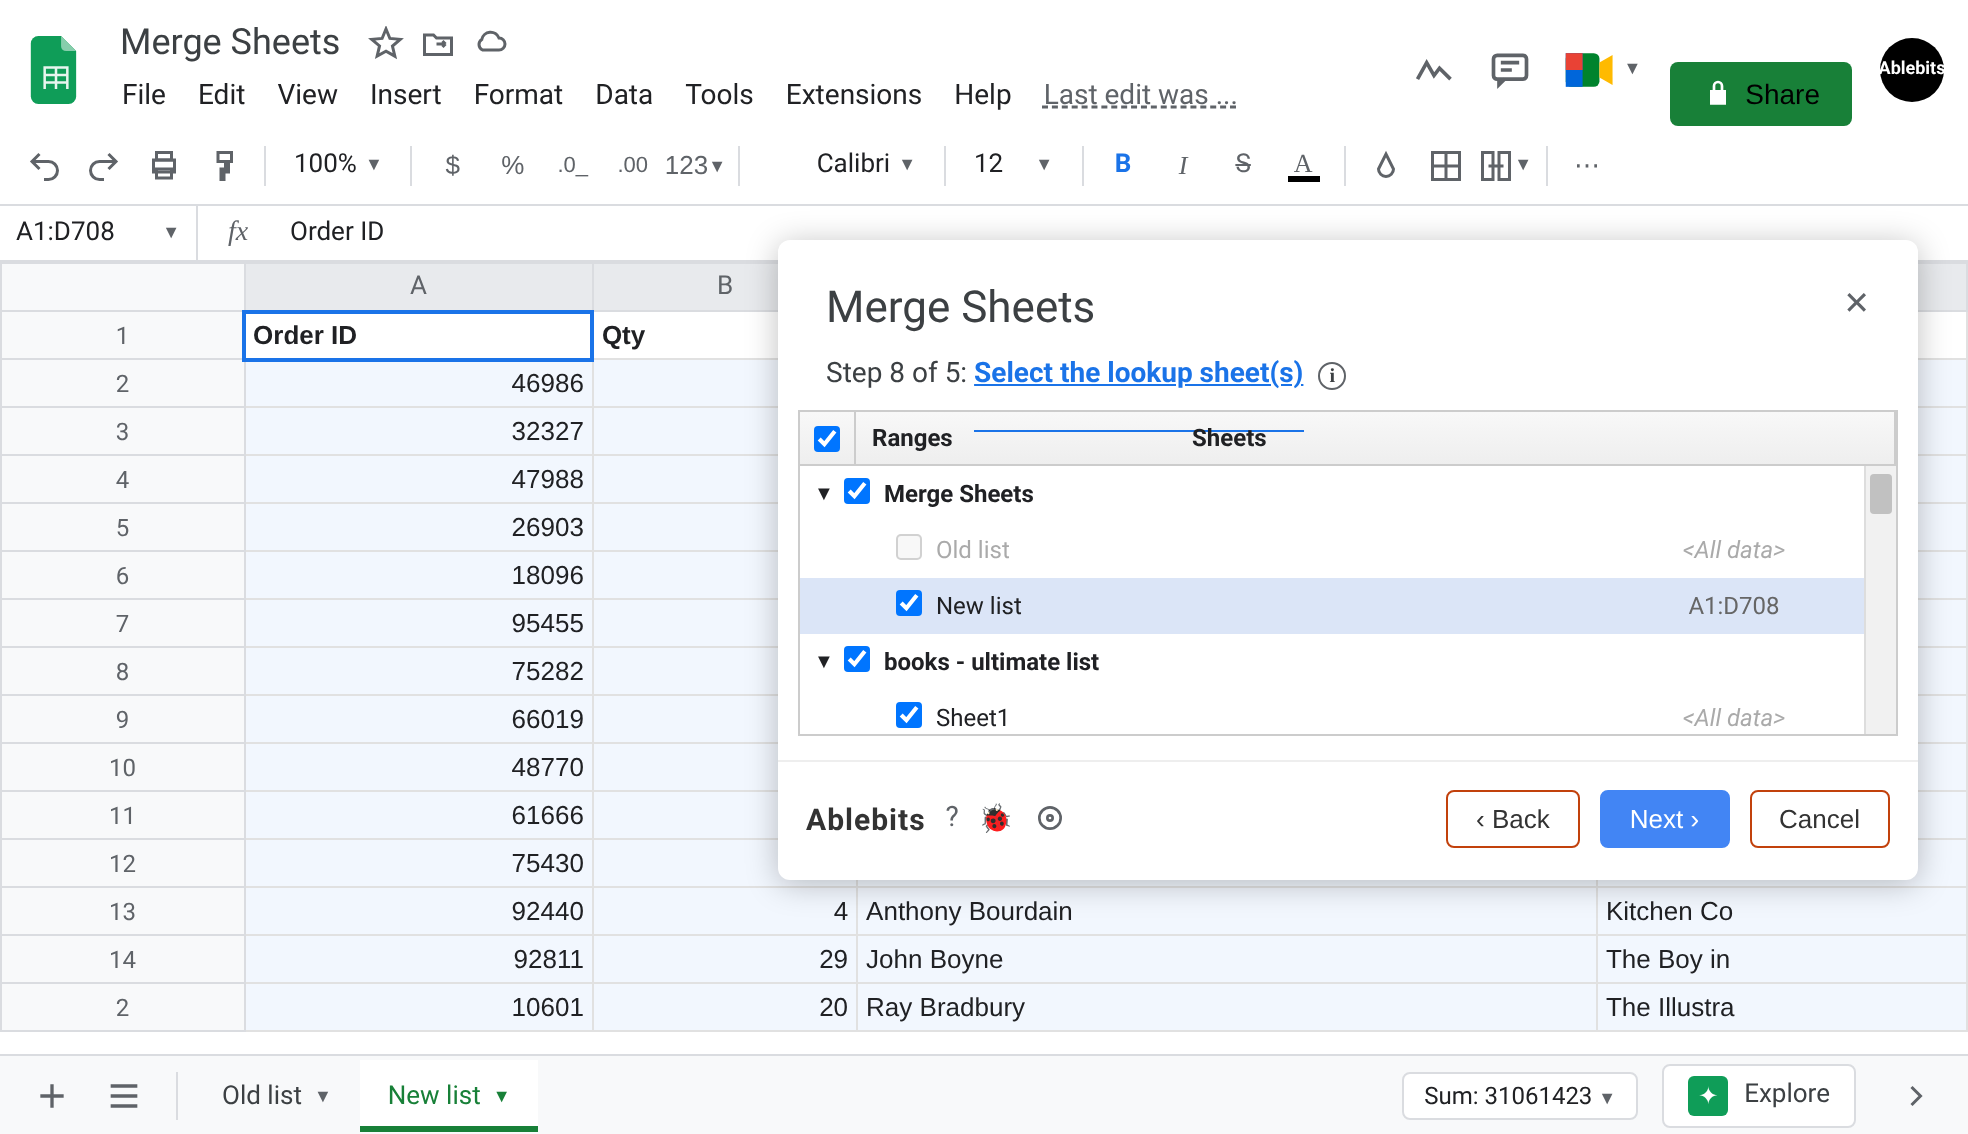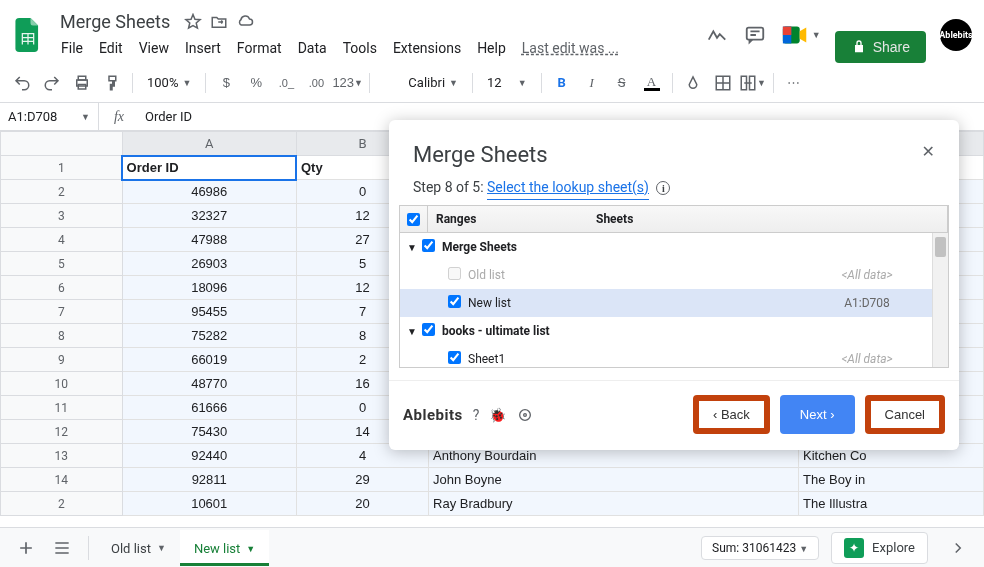--- a/index.html
+++ b/index.html
@@ -12,21 +12,21 @@
 .doc-title-area { flex: 1; }
 .doc-title-row { display: flex; align-items: center; gap: 8px; }
 .doc-title { font-size: 18px; color: #3c4043; padding: 2px 6px; }
 .title-icon { color: #5f6368; width: 18px; height: 18px; display: flex; align-items: center; justify-content: center; }
 .menubar { display: flex; gap: 2px; margin-top: 2px; }
 .menubar-item { padding: 4px 7px; font-size: 14px; color: #202124; cursor: pointer; }
 .last-edit { color: #5f6368; font-size: 14px; text-decoration: underline; text-decoration-style: dashed; padding: 4px 7px; }
 .header-right { display: flex; align-items: center; gap: 14px; }
 .hr-icon { width: 24px; height: 24px; display: flex; align-items: center; justify-content: center; color: #5f6368; }
 .meet-icon { width: 40px; height: 40px; border-radius: 50%; display: flex; align-items: center; justify-content: center; position: relative; }
-.share-btn { background: #188038; color: #e5e5e5; border: none; border-radius: 4px; padding: 8px 16px; font-size: 14px; font-weight: 500; display: flex; align-items: center; gap: 6px; cursor: pointer; margin-top: 25px; }
+.share-btn { background: #188038; color: #000000; border: none; border-radius: 4px; padding: 8px 16px; font-size: 14px; font-weight: 500; display: flex; align-items: center; gap: 6px; cursor: pointer; margin-top: 25px; }
 .avatar { width: 32px; height: 32px; border-radius: 50%; background: #000; color: #fff; display: flex; align-items: center; justify-content: center; font-size: 9px; font-weight: bold; }
 
 
 .toolbar { display: flex; align-items: center; padding: 4px 8px; gap: 2px; border-bottom: 1px solid #dadce0; height: 40px; }
 .tb-btn { min-width: 28px; height: 28px; display: flex; align-items: center; justify-content: center; color: #5f6368; cursor: pointer; border-radius: 2px; }
 .tb-sep { width: 1px; height: 20px; background: #dadce0; margin: 0 4px; }
 .tb-zoom { padding: 0 8px; display: flex; align-items: center; gap: 4px; }
 .tb-font { padding: 0 8px; display: flex; align-items: center; gap: 4px; min-width: 90px; justify-content: flex-end; }
 .tb-fontsize { padding: 0 8px; display: flex; align-items: center; gap: 4px; }
 .tb-bold { font-weight: bold; color: #1a73e8 !important; }
@@ -39,36 +39,36 @@
 .formula-content { padding: 0 6px; color: #202124; font-size: 13px; }
 
 
 .grid-wrap { position: relative; height: 398px; overflow: hidden; }
 .grid { border-collapse: collapse; width: 100%; }
 .grid th, .grid td { border: 1px solid #e1e1e1; height: 24px; font-size: 13px; }
 .grid .corner { width: 46px; background: #f8f9fa; border: 1px solid #dadce0; }
 .grid .colh { background: #f8f9fa; text-align: center; color: #5f6368; font-weight: normal; border: 1px solid #dadce0; position: relative; }
 .grid .rowh { width: 46px; background: #f8f9fa; text-align: center; color: #5f6368; font-weight: normal; border: 1px solid #dadce0; font-size: 12px; }
 .grid td { padding: 0 4px; font-family: Arial; }
-.grid td.num { text-align: center; }
+.grid td.num { text-align: right; }
 .grid td.txt { text-align: left; }
 .grid .hdr-row td { font-weight: bold; background: #fff; }
 .col-a { width: 66px; } .col-b { width: 50px; } .col-c { width: 140px; } .col-d { width: 70px; }
 .selected-header-row { background: #e8eaed !important; }
 .active-cell { outline: 2px solid #1a73e8; outline-offset: -1px; position: relative; }
 .col-selected { background: rgba(26,115,232,0.06); }
 
 
 .dialog { position: absolute; left: 389px; top: 120px; width: 570px; background: #fff; border-radius: 6px; box-shadow: 0 2px 16px rgba(0,0,0,0.25); overflow: hidden; }
 .dialog-header { padding: 22px 24px 12px 24px; display: flex; justify-content: space-between; align-items: start; }
 .dialog-title { font-size: 22px; color: #3c4043; font-weight: 400; }
 .dialog-close { color: #5f6368; cursor: pointer; font-size: 16px; }
 .dialog-step { padding: 0 24px 10px 24px; font-size: 14px; color: #3c4043; }
 .dialog-step a { color: #1a73e8; }
-.step-link { border-bottom: 1px solid #1a73e8; padding-bottom: 4px; }
+.step-link { border-bottom: 1px solid #1a73e8; padding-bottom: 20px; font-weight: bold; }
 .dialog-tabs { display: flex; border: 1px solid #ccc; background: linear-gradient(#f8f8f8,#eee); margin: 0 10px; }
 .dialog-tab-cb { width: 28px; display: flex; align-items: center; justify-content: center; padding: 6px; border-right: 1px solid #ccc; }
 .dialog-tab-h { flex: 1; padding: 6px 8px; font-weight: bold; font-size: 12px; border-right: 1px solid #ccc; }
 .dialog-tab-h.last { flex: 0 0 160px; border-right: none; }
 .tree { margin: 0 10px; border: 1px solid #ccc; border-top: none; position: relative; height: 135px; overflow: hidden; }
 .tree-row { display: flex; align-items: center; padding: 4px 6px; font-size: 12px; min-height: 28px; }
 .tree-row.group { font-weight: bold; }
 .tree-row.child { padding-left: 44px; }
 .tree-row .caret { width: 12px; text-align: center; font-size: 10px; }
 .tree-row .cb { width: 20px; text-align: center; }
@@ -80,21 +80,21 @@
 .tree-row.selected { background: #dbe5f7; }
 .tree-scroll { position: absolute; right: 0; top: 0; bottom: 0; width: 16px; background: #f1f1f1; border-left: 1px solid #ddd; }
 .tree-scroll .thumb { position: absolute; left: 2px; right: 2px; top: 4px; height: 20px; background: #c1c1c1; border-radius: 2px; }
 .dialog-actions { display: flex; gap: 10px; padding: 12px 14px 0 14px; }
 .dlg-btn { border: 1px solid #ccc; background: linear-gradient(#fafafa,#eee); padding: 6px 12px; font-size: 12px; border-radius: 3px; cursor: pointer; color: #333; }
 .dialog-footer { display: flex; align-items: center; padding: 14px 14px 16px 14px; border-top: 1px solid #eee; margin-top: 12px; gap: 10px; }
 .brand { font-weight: bold; font-size: 15px; letter-spacing: 0.5px; flex: 0 0 auto; color: #333; }
 .footer-icons { display: flex; gap: 10px; color: #5f6368; }
 .footer-icons span { cursor: pointer; font-size: 14px; }
 .footer-spacer { flex: 1; }
-.nav-btn { border: 6px solid #c2410c; background: #fff; padding: 6px 14px; font-size: 13px; border-radius: 4px; cursor: pointer; color: #333; }
+.nav-btn { border: 1px solid #c2410c; background: #fff; padding: 6px 14px; font-size: 13px; border-radius: 4px; cursor: pointer; color: #333; }
 .nav-btn.primary { background: #4285f4; color: #fff; border-color: #4285f4; }
 
 
 .sheet-bar { position: absolute; bottom: 0; left: 0; right: 0; height: 40px; background: #f8f9fa; border-top: 1px solid #dadce0; display: flex; align-items: center; padding: 0 8px; }
 .sheet-btn { width: 36px; height: 36px; display: flex; align-items: center; justify-content: center; color: #5f6368; cursor: pointer; }
 .sheet-tab { padding: 0 14px; height: 36px; display: flex; align-items: center; gap: 6px; border-top: 1px solid transparent; cursor: pointer; font-size: 13px; color: #3c4043; }
 .sheet-tab.active { background: #fff; color: #188038; border-top: 2px solid transparent; position: relative; }
 .sheet-tab.active::after { content: ''; position: absolute; bottom: 0; left: 0; right: 0; height: 3px; background: #188038; }
 .sheet-right { margin-left: auto; display: flex; align-items: center; gap: 12px; }
 .sum-box { border: 1px solid #dadce0; padding: 4px 10px; border-radius: 4px; font-size: 12px; background: #fff; }

